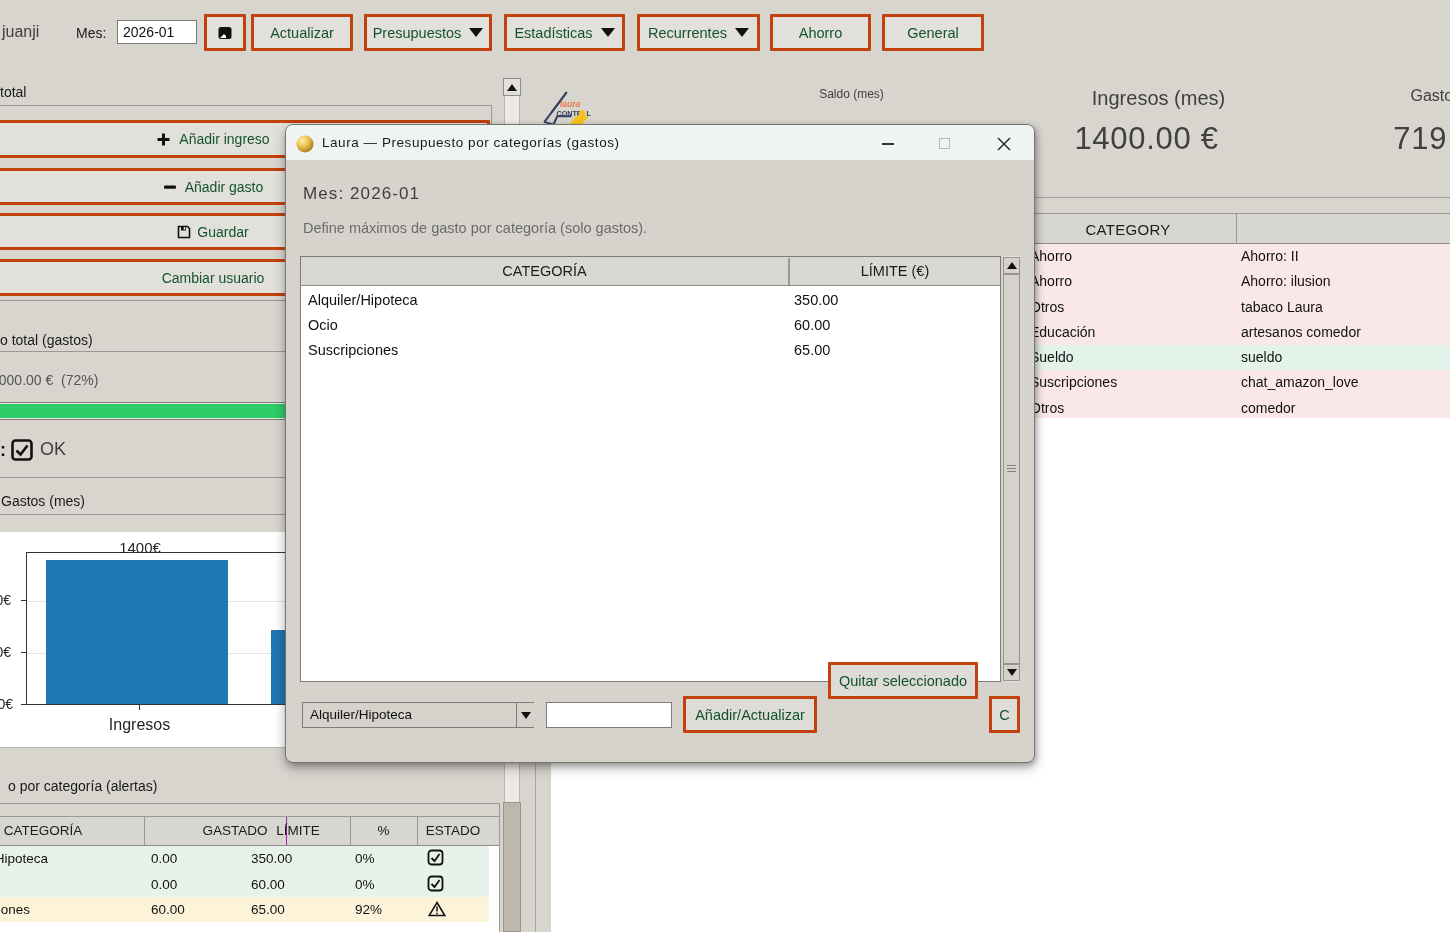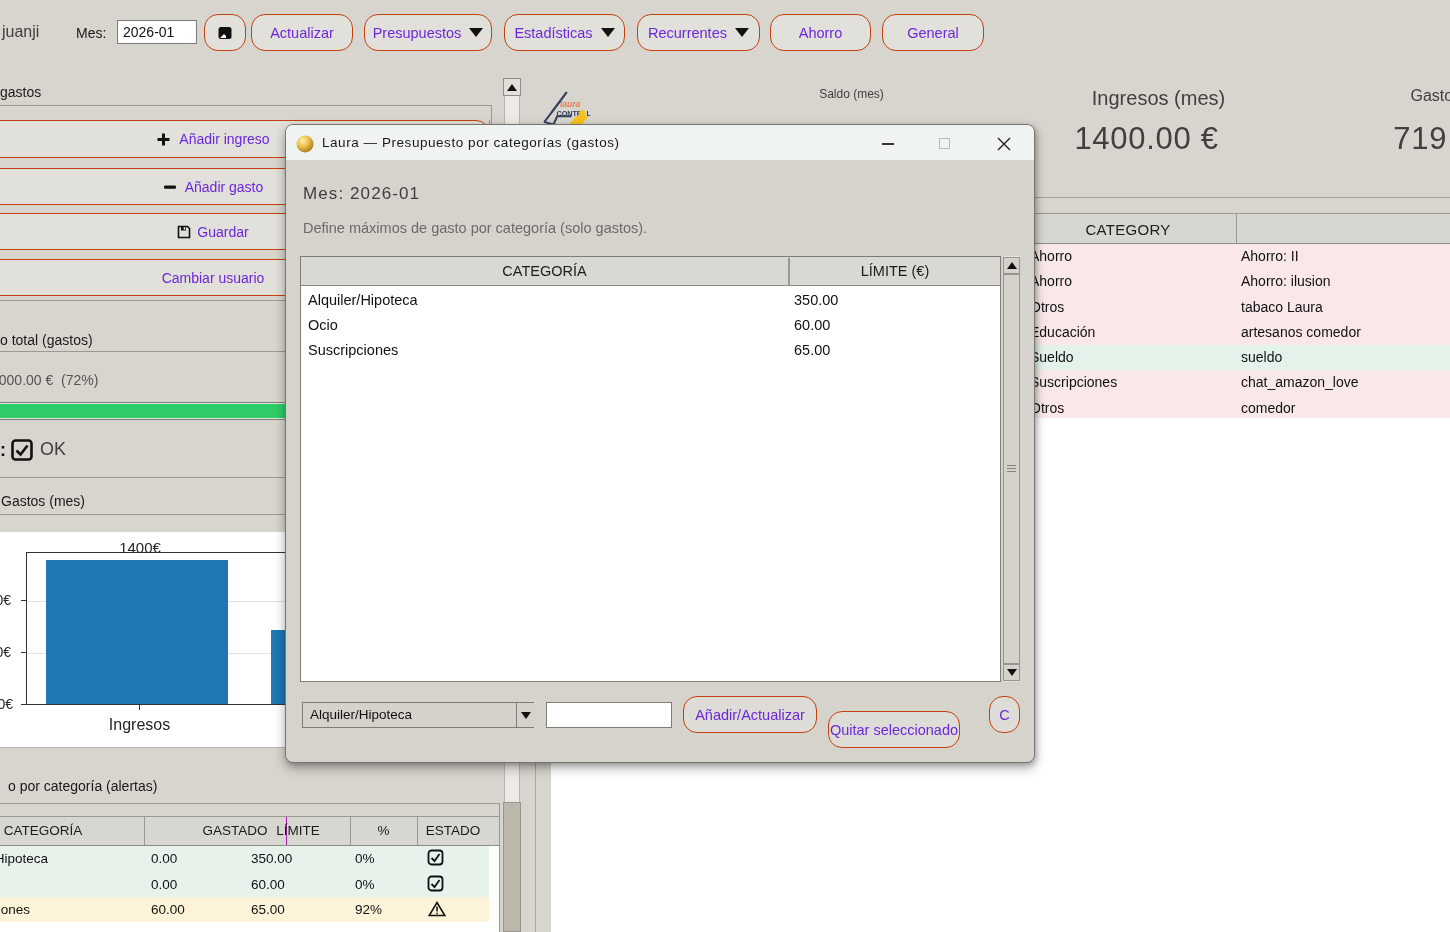--- a/index.html
+++ b/index.html
@@ -1,22 +1,22 @@
 <!DOCTYPE html>
 <html><head>
 <meta charset="utf-8">
 <style>
   html,body{margin:0;padding:0;}
   body{width:1450px;height:932px;overflow:hidden;font-family:"Liberation Sans",sans-serif;}
   .app{position:absolute;left:0;top:0;width:1450px;height:932px;background:#d8d5cf;overflow:hidden;}
   .abs{position:absolute;}
   .hline{position:absolute;height:1px;background:#9b9993;}
   .vline{position:absolute;width:1px;background:#9b9993;}
-  .btn{position:absolute;background:#e2e0da;border:1px solid #c2410c;border-radius:14px;
-       display:flex;align-items:center;justify-content:center;font-size:14.5px;color:#6d28d9;box-sizing:border-box;}
+  .btn{position:absolute;background:#e2e0da;border:3px solid #c2410c;border-radius:1px;
+       display:flex;align-items:center;justify-content:center;font-size:14.5px;color:#14532d;box-sizing:border-box;}
   .white{background:#ffffff;}
   .blab{font-weight:normal;color:#404040;}
 </style>
 </head>
 <body>
 <div class="app">
 
   <div class="abs white" style="left:551px;top:418px;width:899px;height:514px;"></div>
 
   <div class="abs blab" style="left:2px;top:23px;font-size:16px;">juanji</div>
@@ -28,21 +28,21 @@
         <path d="M3 13 L7 9 L9 11 L9 13 Z" fill="#fff"></path>
       </svg>
   </div>
   <div class="btn" style="left:251px;top:14px;width:102px;height:37px;">Actualizar</div>
   <div class="btn" style="left:364px;top:14px;width:128px;height:37px;">Presupuestos&nbsp;&nbsp;<span style="display:inline-block;width:0;height:0;border-left:7px solid transparent;border-right:7px solid transparent;border-top:9px solid #111;"></span></div>
   <div class="btn" style="left:504px;top:14px;width:121px;height:37px;">Estadísticas&nbsp;&nbsp;<span style="display:inline-block;width:0;height:0;border-left:7px solid transparent;border-right:7px solid transparent;border-top:9px solid #111;"></span></div>
   <div class="btn" style="left:637px;top:14px;width:123px;height:37px;">Recurrentes&nbsp;&nbsp;<span style="display:inline-block;width:0;height:0;border-left:7px solid transparent;border-right:7px solid transparent;border-top:9px solid #111;"></span></div>
   <div class="btn" style="left:770px;top:14px;width:101px;height:37px;">Ahorro</div>
   <div class="btn" style="left:882px;top:14px;width:102px;height:37px;">General</div>
 
-  <div class="abs" style="left:0px;top:84px;font-size:14px;color:#1a1a1a;">gastos</div>
+  <div class="abs" style="left:0px;top:84px;font-size:14px;color:#1a1a1a;">total</div>
   <div class="hline" style="left:0;top:105px;width:492px;"></div>
   <div class="vline" style="left:491px;top:105px;height:21px;"></div>
   <div class="vline" style="left:489px;top:120px;height:6px;"></div>
 
   <div class="btn" style="left:-64px;top:120px;width:554px;height:38px;font-size:14px;">
     <svg width="15" height="15" viewBox="0 0 15 15" style="margin-right:8px;">
         <path d="M6 1.5 h3 v4.5 h4.5 v3 h-4.5 v4.5 h-3 v-4.5 h-4.5 v-3 h4.5 z" fill="#111"></path>
       </svg>Añadir ingreso
   </div>
   <div class="btn" style="left:-64px;top:168px;width:554px;height:37px;font-size:14px;">
@@ -222,17 +222,17 @@
     </div>
 
     <div class="abs" style="left:16px;top:577px;width:232px;height:26px;background:#d5d2cb;border:1px solid #7f7d78;box-sizing:border-box;">
       <div class="abs" style="left:7px;top:4px;font-size:13.5px;color:#111;">Alquiler/Hipoteca</div>
       <div class="abs" style="left:213px;top:0px;width:17px;height:24px;background:#d5d2cb;border-left:1px solid #7f7d78;display:flex;align-items:center;justify-content:center;">
         <span style="display:inline-block;width:0;height:0;border-left:5px solid transparent;border-right:5px solid transparent;border-top:7px solid #111;"></span>
       </div>
     </div>
     <div class="abs white" style="left:260px;top:577px;width:126px;height:26px;border:1px solid #7f7d78;box-sizing:border-box;"></div>
     <div class="btn" style="left:397px;top:571px;width:134px;height:37px;background:#dedcd6;">Añadir/Actualizar</div>
-    <div class="btn" style="left:542px;top:586px;width:132px;height:37px;background:#dedcd6;">Quitar seleccionado</div>
+    <div class="btn" style="left:542px;top:537px;width:150px;height:37px;background:#dedcd6;">Quitar seleccionado</div>
     <div class="btn" style="left:703px;top:571px;width:31px;height:37px;background:#dedcd6;">C</div>
   </div>
 
 </div>
 
 </body></html>

